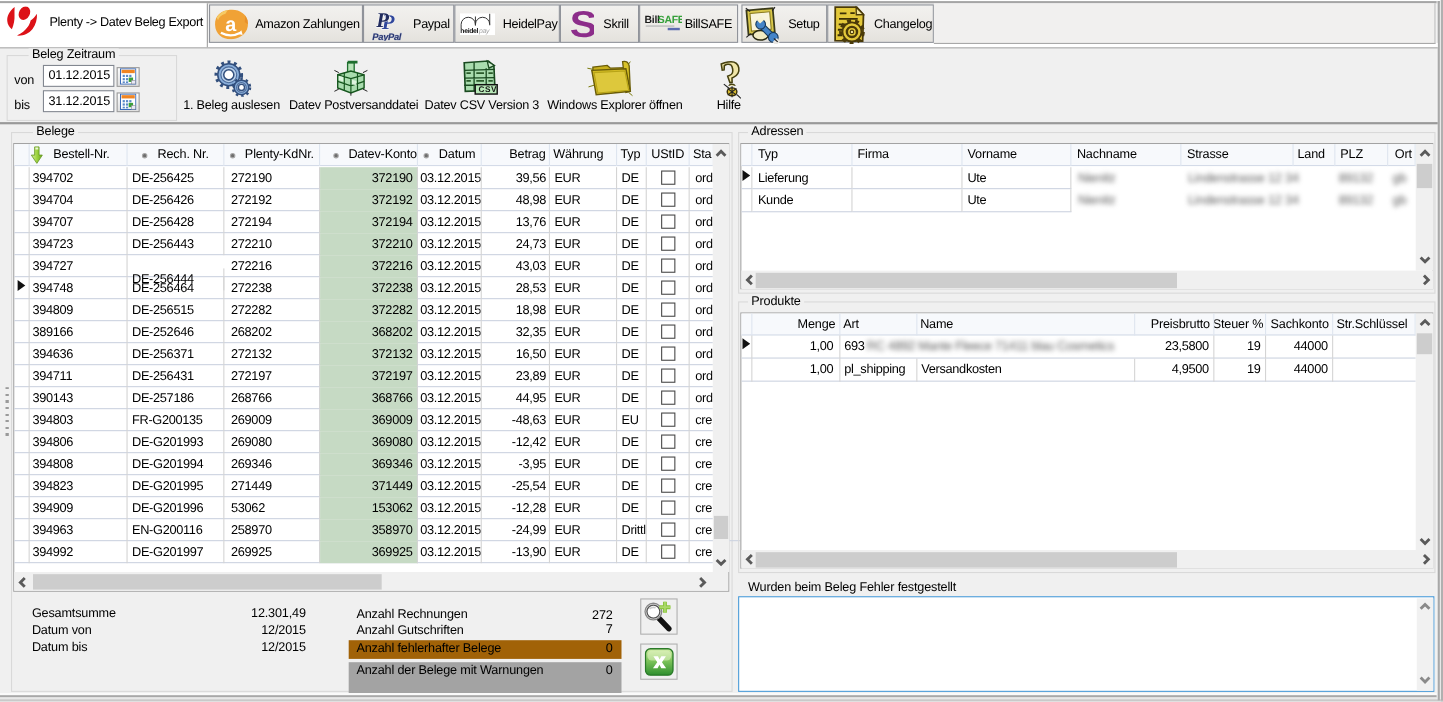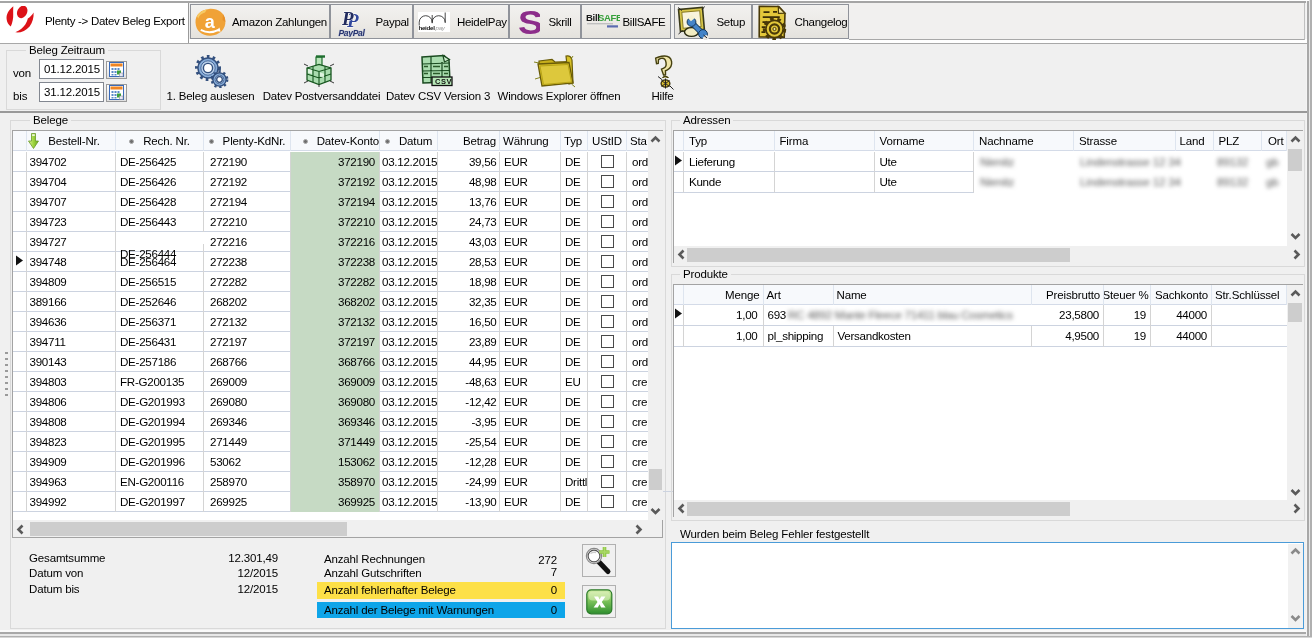--- a/index.html
+++ b/index.html
@@ -562,22 +562,22 @@
 <div class="a" style="left:29px;top:551.5px;">Gesamtsumme</div>
 <div class="a" style="left:29px;top:566.5px;">Datum von</div>
 <div class="a" style="left:29px;top:583px;">Datum bis</div>
 <div class="a r" style="left:178px;top:551.5px;width:100px;">12.301,49</div>
 <div class="a r" style="left:178px;top:566.5px;width:100px;">12/2015</div>
 <div class="a r" style="left:178px;top:583px;width:100px;">12/2015</div>
 <div class="a" style="left:324px;top:552.5px;">Anzahl Rechnungen</div>
 <div class="a" style="left:324px;top:567px;">Anzahl Gutschriften</div>
 <div class="a r" style="left:507px;top:553.5px;width:50px;">272</div>
 <div class="a r" style="left:507px;top:566px;width:50px;">7</div>
-<div class="a" style="left:317px;top:582px;width:248px;height:16.5px;background:#fde047;line-height:16.5px;"><span style="padding-left:7px;">Anzahl fehlerhafter Belege</span><span style="float:right;padding-right:8px;">0</span></div>
-<div class="a" style="left:317px;top:601.5px;width:248px;height:16px;background:#0ea5e9;line-height:16px;"><span style="padding-left:7px;">Anzahl der Belege mit Warnungen</span><span style="float:right;padding-right:8px;">0</span></div>
+<div class="a" style="left:317px;top:582px;width:248px;height:16.5px;background:#a16207;line-height:16.5px;"><span style="padding-left:7px;">Anzahl fehlerhafter Belege</span><span style="float:right;padding-right:8px;">0</span></div>
+<div class="a" style="left:317px;top:601.5px;width:248px;height:28px;background:#a3a3a3;line-height:16px;"><span style="padding-left:7px;">Anzahl der Belege mit Warnungen</span><span style="float:right;padding-right:8px;">0</span></div>
 <div class="btn" style="left:582px;top:544px;">
     <svg width="30" height="32" viewBox="0 0 30 32" style="">
       <path d="M14.5 16.5 L24 26.5" stroke="#111" stroke-width="5" stroke-linecap="round"></path>
       <circle cx="10" cy="11" r="7.6" fill="#f8f8f8" stroke="#888" stroke-width="1.2"></circle>
       <circle cx="10" cy="11" r="5.9" fill="#fff" stroke="#555" stroke-width="1.2"></circle>
       <path d="M6.5 8.5 Q9 6.5 12 7.5" stroke="#ccc" stroke-width="1.5" fill="none"></path>
       <path d="M20.5 2 l0 10 M15.5 7 l10 0" stroke="#8cc63f" stroke-width="3.6"></path>
       <path d="M20.5 2 l0 10 M15.5 7 l10 0" stroke="#abd96a" stroke-width="1.6"></path>
     </svg>
   </div>

